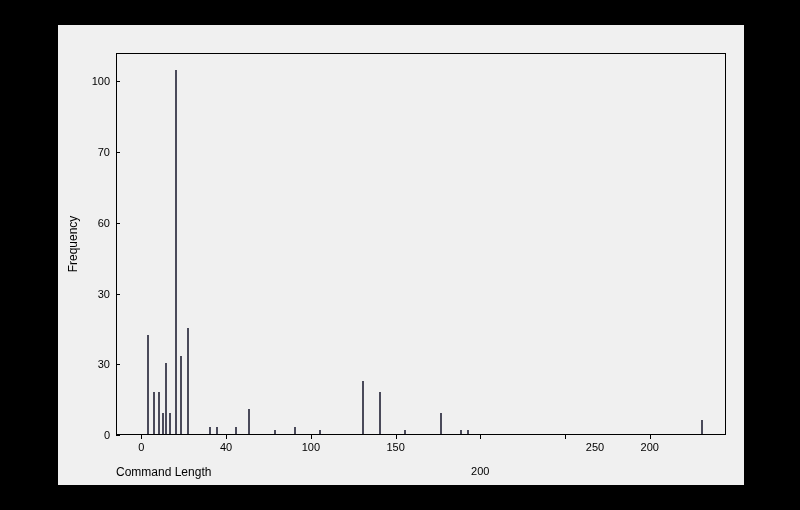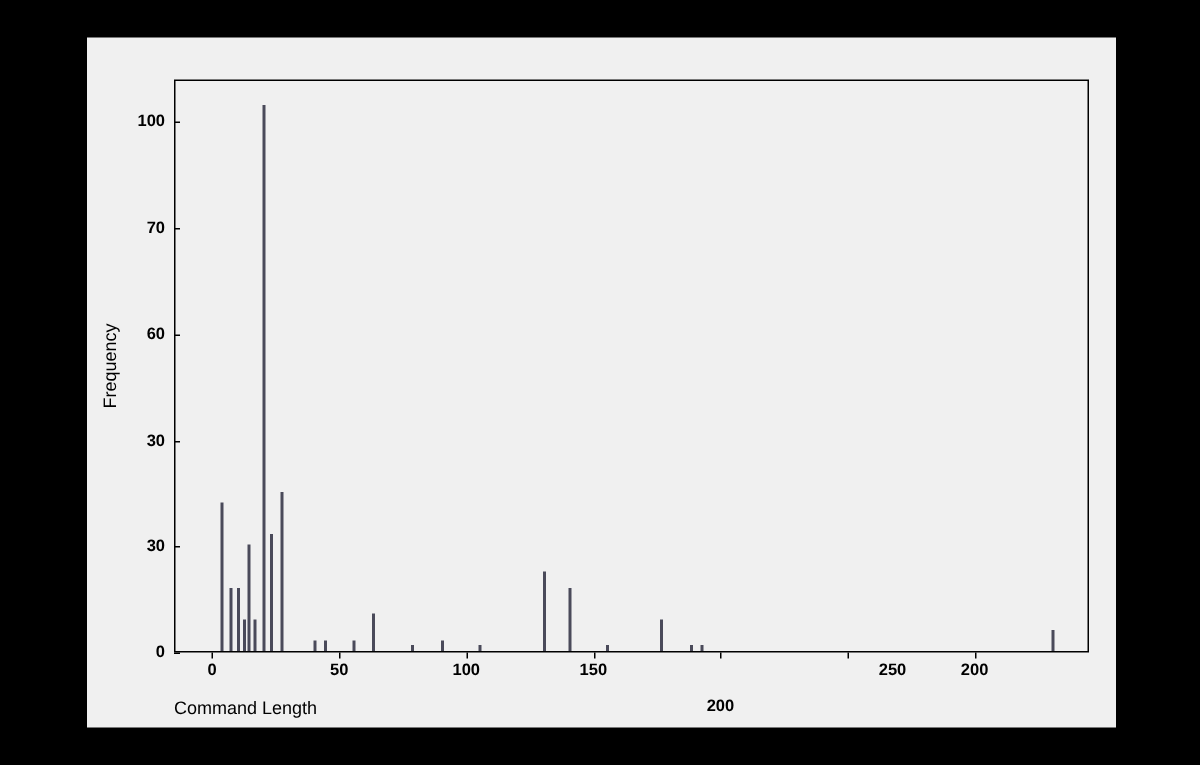--- a/index.html
+++ b/index.html
@@ -55,21 +55,21 @@
       display: flex;
       align-items: center;
       justify-content: center;
     }
     .ylabel span {
       transform: rotate(-90deg);
       font-size: 12px;
       color: #000;
       white-space: nowrap;
     }
-    .x-ticks, .y-ticks { position: absolute; font-size: 11px; color: #000; font-weight: bold; }
+    .x-ticks, .y-ticks { position: absolute; font-size: 11px; color: #000; }
     .x-tick { position: absolute; transform: translateX(-50%); }
     .y-tick { position: absolute; transform: translateY(-50%); text-align: right; width: 30px; }
     .tick-mark-x { position: absolute; width: 1px; height: 4px; background: #000; top: 0; }
     .tick-mark-y { position: absolute; height: 1px; width: 4px; background: #000; left: -4px; }
     .bar {
       position: absolute;
       bottom: 0;
       background: #4a4a5a;
       width: 2px;
     }
@@ -104,21 +104,21 @@
       <div class="bar" style="left: 583.583px; height: 14.1481px;"></div>
     </div>
   <div class="xlabel">Command Length</div>
   <div class="ylabel">
     <span>Frequency</span>
   </div>
   <div id="xticks">
       <div class="tick-mark-x" style="left: 83.4167px; top: 410px;"></div>
       <div class="x-ticks x-tick" style="left: 83.4167px; top: 416px;">0</div>
       <div class="tick-mark-x" style="left: 168.139px; top: 410px;"></div>
-      <div class="x-ticks x-tick" style="left: 168.139px; top: 416px;">50</div>
+      <div class="x-ticks x-tick" style="left: 168.139px; top: 416px;">40</div>
       <div class="tick-mark-x" style="left: 252.861px; top: 410px;"></div>
       <div class="x-ticks x-tick" style="left: 252.861px; top: 416px;">100</div>
       <div class="tick-mark-x" style="left: 337.583px; top: 410px;"></div>
       <div class="x-ticks x-tick" style="left: 337.583px; top: 416px;">150</div>
       <div class="tick-mark-x" style="left: 422.306px; top: 410px;"></div>
       <div class="x-ticks x-tick" style="left: 422.306px; top: 440px; text-align: center;">200</div>
       <div class="tick-mark-x" style="left: 507.028px; top: 410px;"></div>
       <div class="x-ticks x-tick" style="left: 537px; top: 416px; text-align: right;">250</div>
       <div class="tick-mark-x" style="left: 591.75px; top: 410px;"></div>
       <div class="x-ticks x-tick" style="left: 591.75px; top: 416px;">200</div>

